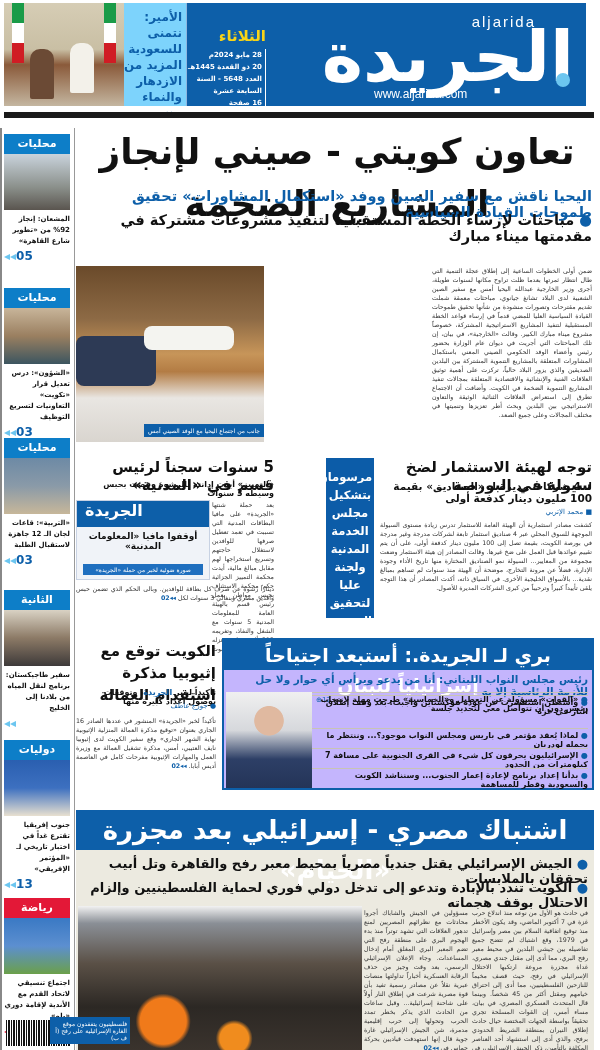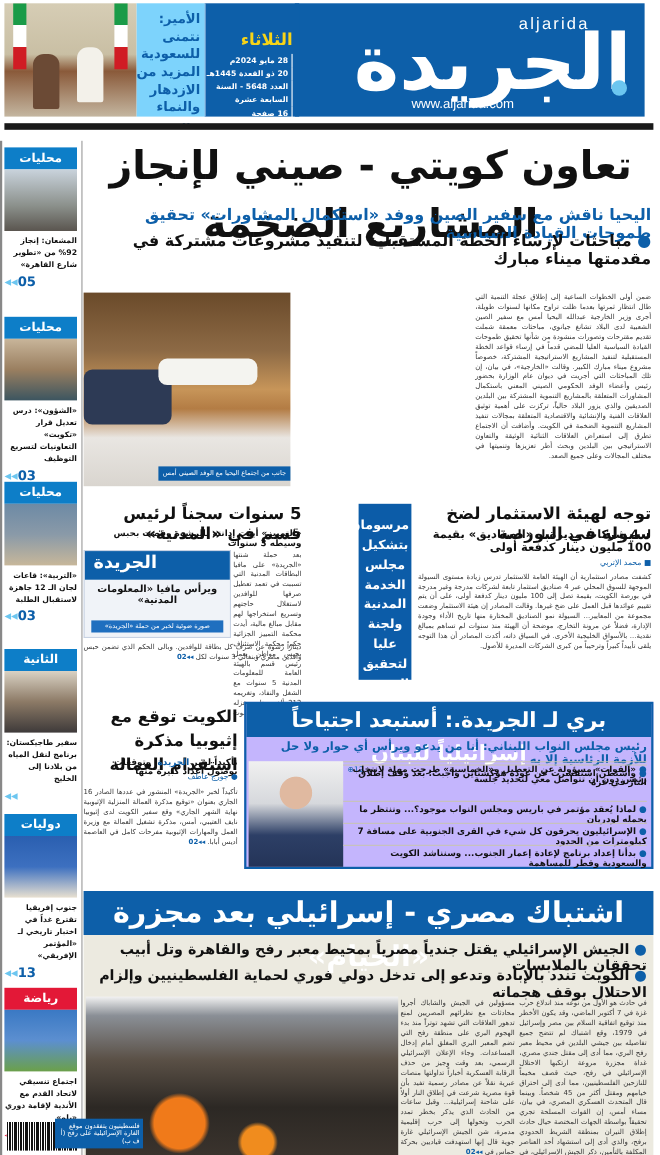--- a/index.html
+++ b/index.html
@@ -184,21 +184,21 @@
 
 <div id="invest-title" class="abs">توجه لهيئة الاستثمار لضخ سيولة في البورصة</div>
 <div id="invest-sub" class="abs">لـ 4 شركات مديرة لـ «الصناديق» بقيمة 100 مليون دينار كدفعة أولى</div>
 <div id="invest-author" class="abs"><span>■</span> <span>محمد الإتربي</span></div>
 <div id="invest-body" class="abs col-text">كشفت مصادر استثمارية أن الهيئة العامة للاستثمار تدرس زيادة مستوى السيولة الموجهة للسوق المحلي عبر 4 صناديق استثمار تابعة لشركات مدرجة وغير مدرجة في بورصة الكويت، بقيمة تصل إلى 100 مليون دينار كدفعة أولى، على أن يتم تقييم عوائدها قبل العمل على ضخ غيرها. وقالت المصادر إن هيئة الاستثمار وضعت مجموعة من المعايير... السيولة نمو الصناديق المختارة منها تاريخ الأداء وجودة الإدارة، فضلاً عن مرونة التخارج، موضحة أن الهيئة منذ سنوات لم تساهم بمبالغ نقدية... بالأسواق الخليجية الأخرى. في السياق ذاته، أكدت المصادر أن هذا التوجه يلقى تأييداً كبيراً وترحيباً من كبرى الشركات المديرة للأصول.</div>
 
 <div id="jail-title" class="abs">5 سنوات سجناً لرئيس قسم في «المدنية»</div>
 <div id="jail-sub" class="abs">«التمييز» أيدت إدانته بالرشوة وقضت بحبس وسيطه 3 سنوات</div>
 <div id="jail-clip" class="abs">
   <div id="jail-clip-top">الجريدة</div>
-  <div id="jail-clip-title">ويرأس مافيا «المعلومات المدنية»</div>
+  <div id="jail-clip-title">أوقفوا مافيا «المعلومات المدنية»</div>
   <div id="jail-clip-caption">صورة ضوئية لخبر من حملة «الجريدة»</div>
 </div>
 <div id="jail-body" class="abs col-text">بعد حملة شنتها «الجريدة» على مافيا البطاقات المدنية التي تسببت في تعمد تعطيل صرفها للوافدين لاستغلال حاجتهم وتسريع استخراجها لهم مقابل مبالغ مالية، أيدت محكمة التمييز الجزائية حكم محكمة الاستئناف بحبس مواطن يعمل رئيس قسم بالهيئة العامة للمعلومات المدنية 5 سنوات مع الشغل والنفاذ، وتغريمه 212 ألف دينار، وعزله من الوظيفة، بعد ثبوت تسلمه 20</div>
 <div id="jail-body2" class="abs col-text">
   <span>ديناراً رشوة عن صرف كل بطاقة للوافدين. وبالى الحكم الذي تضمن حبس وافدين مصري وبنغالي 3 سنوات لكل</span>
   <span class="pageref"><span>◂◂</span><span>02</span></span>
 </div>
 
 <div id="eth-title" class="abs">الكويت توقع مع إثيوبيا مذكرة استقدام العمالة</div>
 <div id="eth-sub" class="abs">

